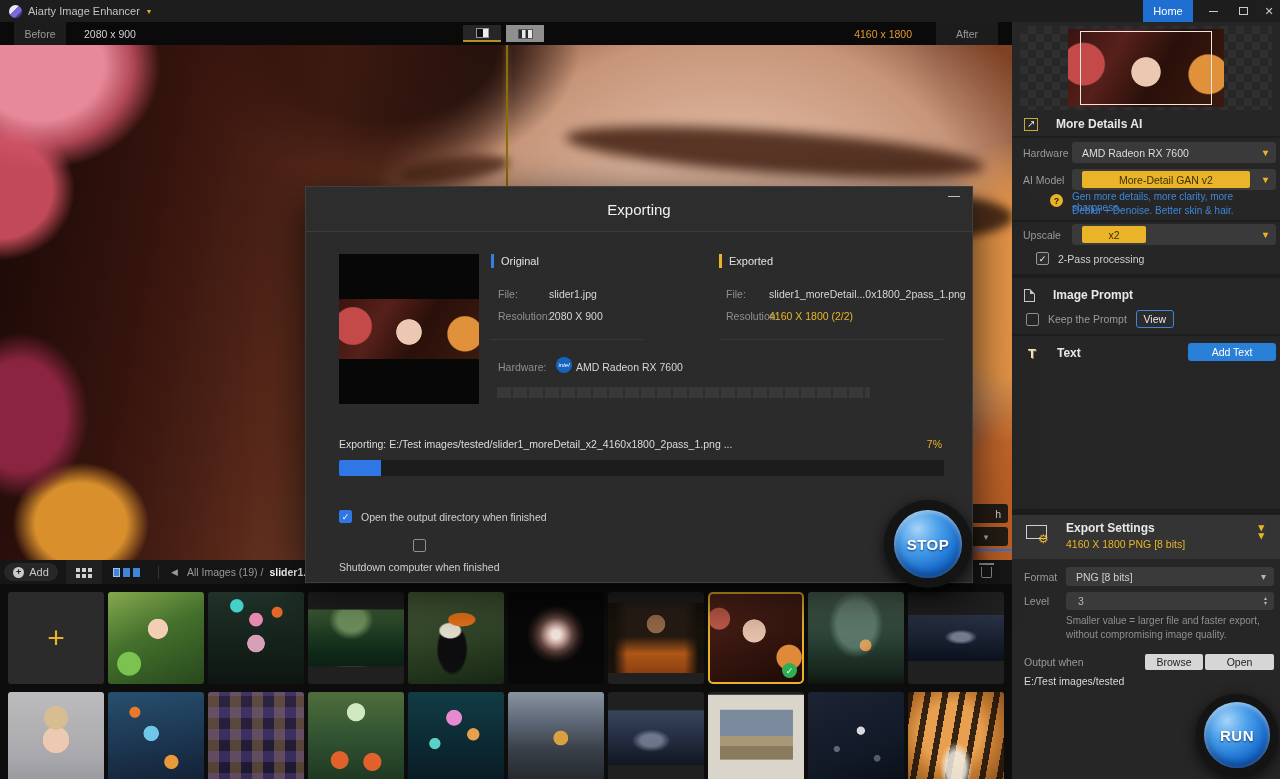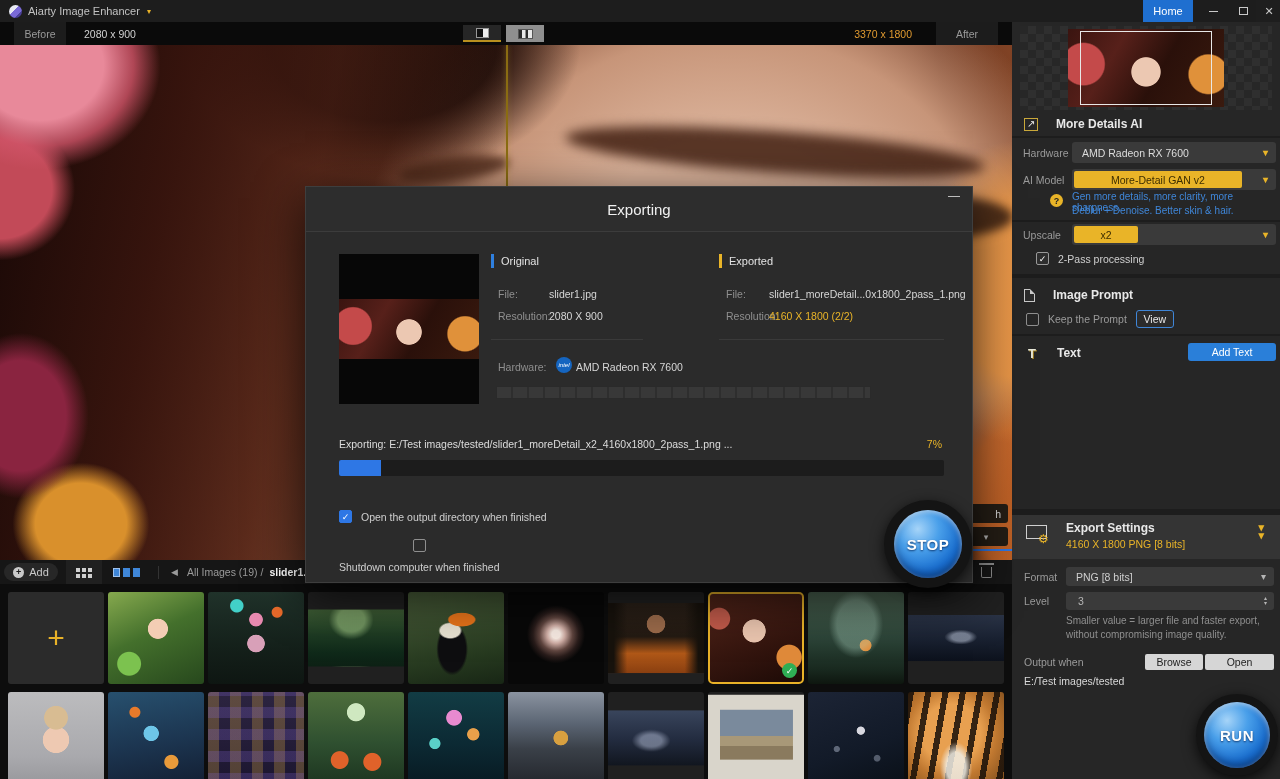--- a/index.html
+++ b/index.html
@@ -163,21 +163,21 @@
   .enh-icon::after { content:'↗'; position:absolute; left:2px; top:-1px;
     font-size:10px; color:#eee; font-weight:normal; }
   .hr-dark { position:absolute; left:0; width:268px; background:#1d1d1d; }
   .prow-label { position:absolute; left:11px; color:#9a9a9a; font-size:10.5px; }
   .dropdown { position:absolute; left:60px; width:204px; height:21px;
     background:#3a3a3a; border-radius:3px; display:flex; align-items:center; }
   .dd-value { margin-left:10px; color:#dcdcdc; font-size:10.5px; }
   .dd-chev { margin-left:auto; margin-right:8px; color:#e9b428; font-size:10px;
     font-weight:bold; }
   .dd-chev.gray { color:#b5b5b5; font-weight:normal; }
-  .pill { height:17px; margin-left:2px; background:#e9b428; border-radius:2px;
+  .pill { height:17px; margin-left:10px; background:#e9b428; border-radius:2px;
     color:#3d2e00; font-size:10.5px; display:flex; align-items:center;
     justify-content:center; }
   .q-icon { position:absolute; left:38px; width:13px; height:13px; border-radius:50%;
     background:#e9b428; color:#222; font-size:9px; font-weight:bold; display:flex;
     align-items:center; justify-content:center; }
   .ai-desc { position:absolute; left:60px; color:#3f86d8; font-size:10px; }
   .chk { width:13px; height:13px; border:1px solid #8f8f8f; border-radius:2px;
     background:transparent; color:#fff; font-size:9px; display:flex;
     align-items:center; justify-content:center; flex:none; }
   .chk .tick { visibility:hidden; }
@@ -288,21 +288,21 @@
     <div class="before-tab">Before</div>
     <div class="before-res">2080 x 900</div>
     <div class="view-toggles">
       <div class="vt vt1">
           <span class="vt-split"></span>
         </div>
       <div class="vt vt2">
           <span class="vt-two"></span>
         </div>
     </div>
-    <div class="after-res">3370 x 1800</div>
+    <div class="after-res">4160 x 1800</div>
     <div class="after-tab">After</div>
   </div>
 
   <div class="canvas">
     <div class="brow-left"></div>
     <div class="brow-right"></div>
     <div class="eye-right"></div>
     <div class="divider-line"></div>
     <div class="partial-box pb1">h</div>
     <div class="partial-box pb2">▾</div>

